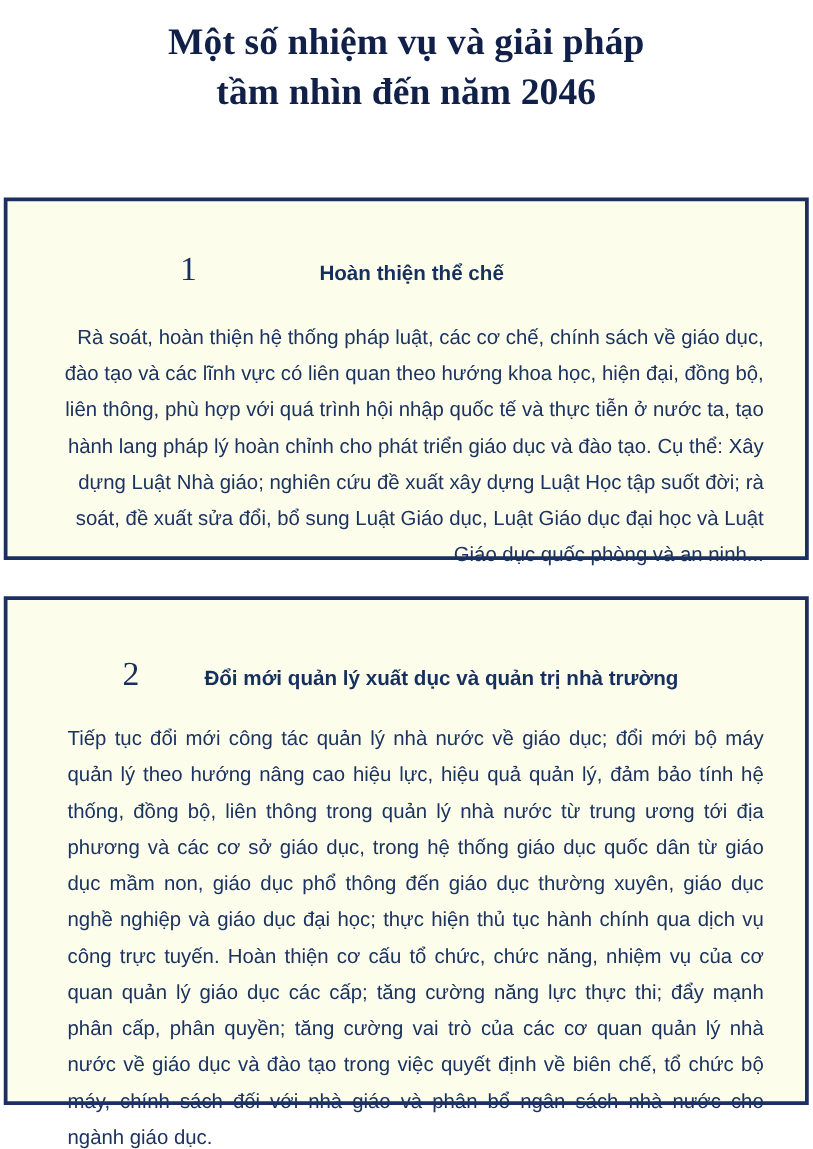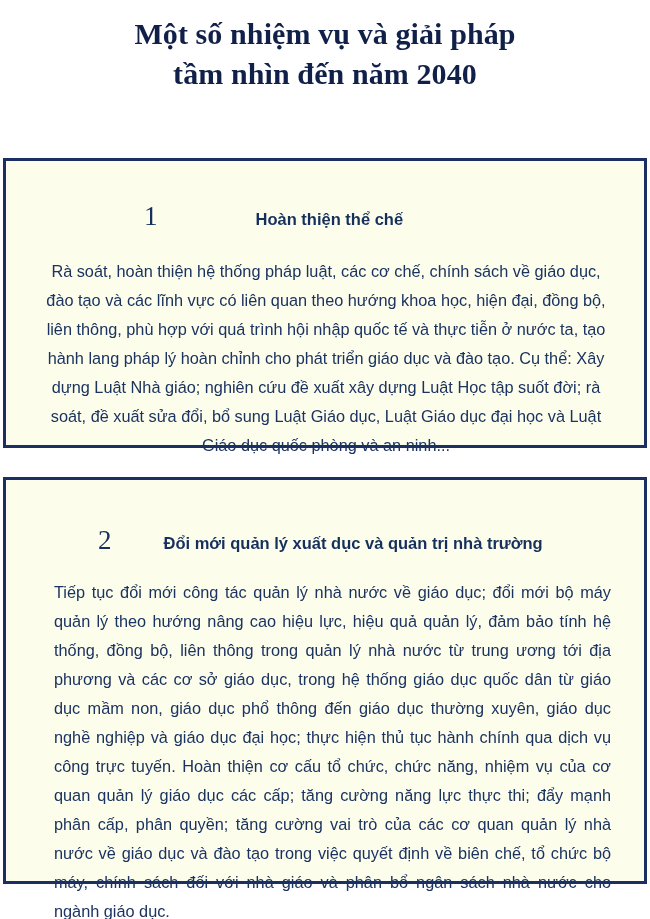--- a/index.html
+++ b/index.html
@@ -77,36 +77,36 @@
   }
 
   .card-body {
     font-family: "Liberation Sans", sans-serif;
     font-size: 16.3px;
     color: #1b3360;
     line-height: 29px;
   }
   #card-1 .card-body {
     padding: 27px 33px 0 35px;
-    text-align: center;
+    text-align: right;
   }
   #card-2 .card-body {
     padding: 24px 33px 0 48px;
     text-align: justify;
     text-justify: inter-word;
   }
 </style>
 </head>
 <body>
 
 <div class="page">
 
   <div class="title-block">
     <div class="title-line">Một số nhiệm vụ và giải pháp</div>
-    <div class="title-line">tầm nhìn đến năm 2040</div>
+    <div class="title-line">tầm nhìn đến năm 2046</div>
   </div>
 
   <div class="card" id="card-1">
     <div class="card-head">
       <span class="card-number">1</span>
       <span class="card-heading">Hoàn thiện thể chế</span>
     </div>
     <div class="card-body">Rà soát, hoàn thiện hệ thống pháp luật, các cơ chế, chính sách về giáo dục, đào tạo và các lĩnh vực có liên quan theo hướng khoa học, hiện đại, đồng bộ, liên thông, phù hợp với quá trình hội nhập quốc tế và thực tiễn ở nước ta, tạo hành lang pháp lý hoàn chỉnh cho phát triển giáo dục và đào tạo. Cụ thể: Xây dựng Luật Nhà giáo; nghiên cứu đề xuất xây dựng Luật Học tập suốt đời; rà soát, đề xuất sửa đổi, bổ sung Luật Giáo dục, Luật Giáo dục đại học và Luật Giáo dục quốc phòng và an ninh...</div>
   </div>
 

